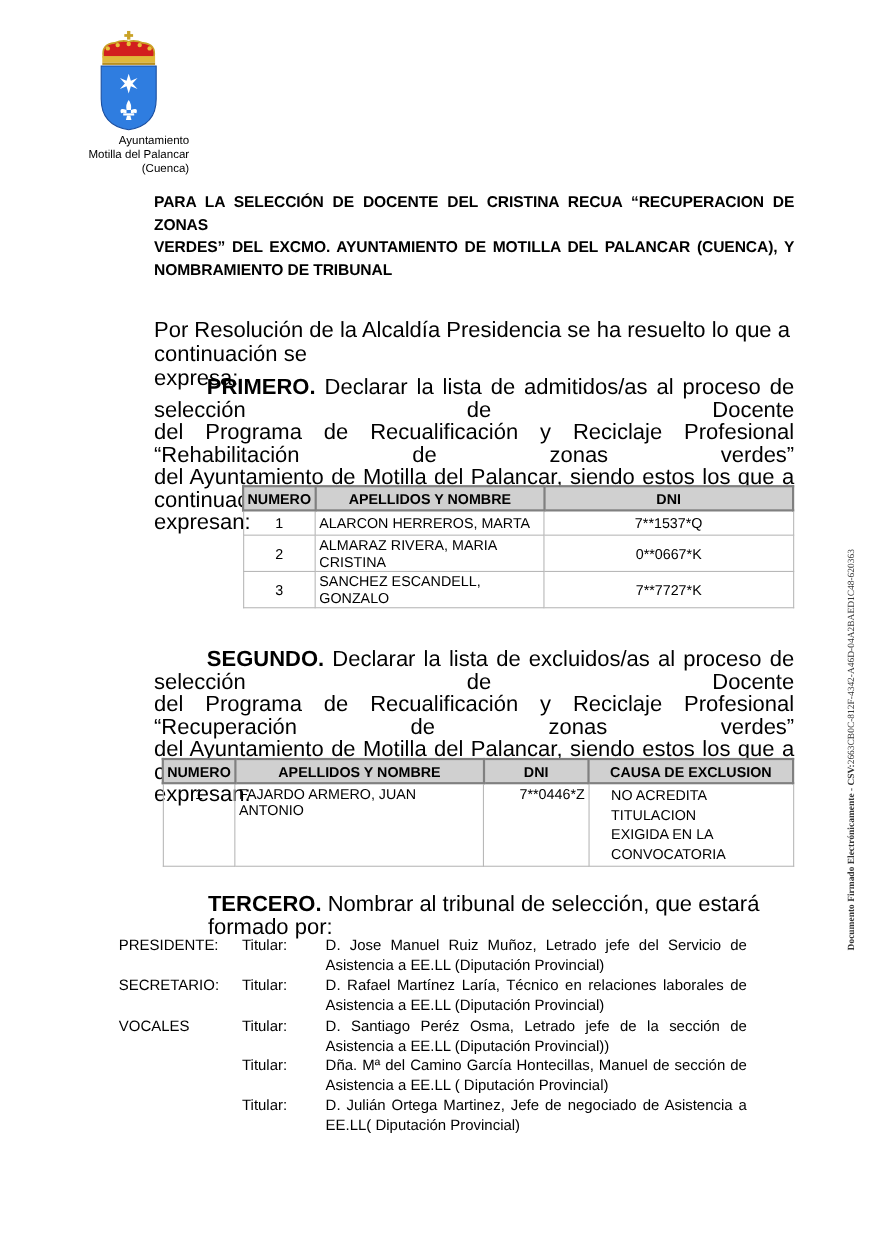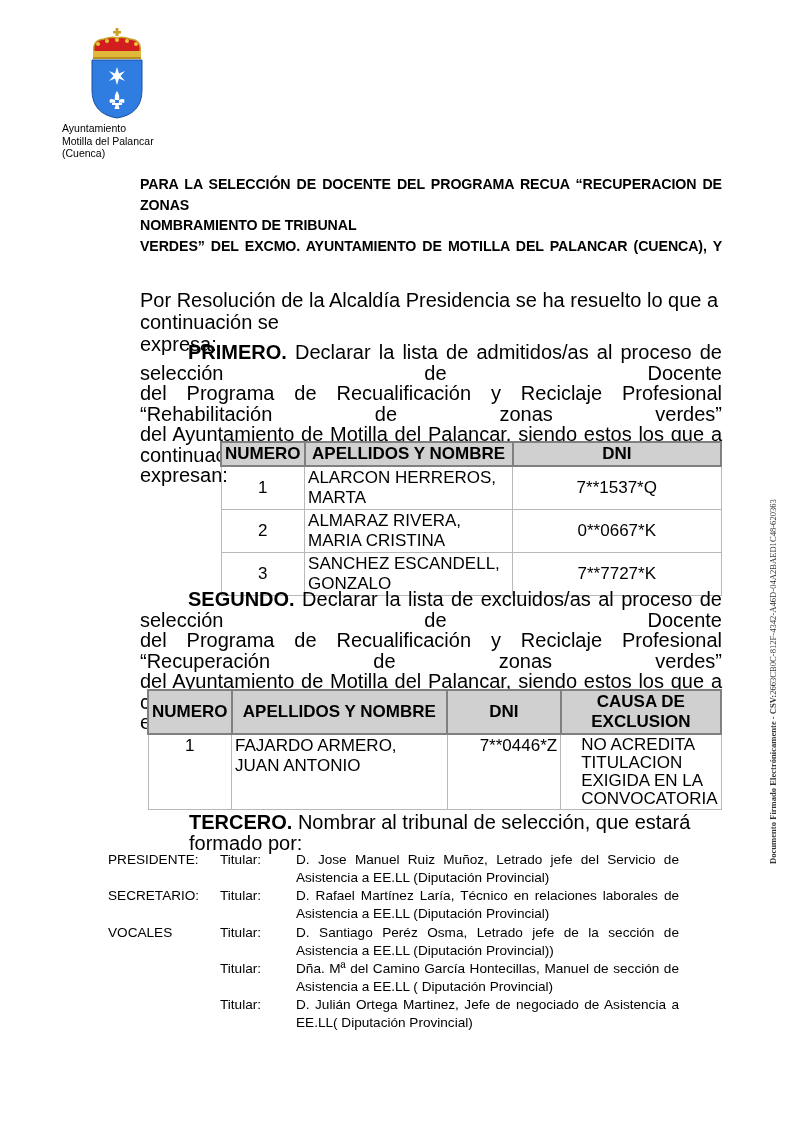--- a/index.html
+++ b/index.html
@@ -1,29 +1,29 @@
 <!DOCTYPE html>
 <html><head>
 <meta charset="utf-8">
 <style>
   html, body { margin: 0; padding: 0; background: #ffffff; }
   body { width: 800px; height: 1132px; position: relative; overflow: hidden;
          font-family: "Liberation Sans", sans-serif; color: #000; }
-  .logo { position: absolute; left: 62px; top: 28px; width: 110px; text-align: left; }
+  .logo { position: absolute; left: 62px; top: 28px; width: 110px; text-align: right; }
   .logo svg { display: block; margin: 0 auto; }
   .logo-text { font-size: 10.5px; line-height: 12.5px; margin-top: 2px; }
   .doc { position: absolute; left: 140px; width: 582px; font-size: 20px; }
   .title { top: 174px; font-weight: bold; font-size: 14.2px; line-height: 20.5px; text-align: justify; text-align-last: left; letter-spacing: -0.1px; }
   .title span.line { display: block; text-align: justify; text-align-last: justify; }
   .title span.line.last { text-align-last: left; }
   .para { line-height: 20.5px; }
   .p-justify span.line { display: block; text-align: justify; text-align-last: justify; }
   .p-justify span.line.last { text-align-last: left; }
   .bold { font-weight: bold; }
-  table { border-collapse: collapse; position: absolute; font-size: 17px; }
+  table { border-collapse: collapse; position: absolute; font-size: 13px; }
   th { background: #d0d0d0; font-weight: bold; border: 2px solid #808080; padding: 1px 3px; height: 18px; }
   td { border: 1px solid #b8b8b8; padding: 1px 3px; height: 19px; }
   td.c { text-align: center; }
   .trib { position: absolute; font-size: 13.6px; line-height: 18px; }
   .trib .role { position: absolute; left: 108px; }
   .trib .tit { position: absolute; left: 220px; }
   .trib .desc { position: absolute; left: 296px; width: 383px; }
   .trib .desc span.line { display: block; text-align: justify; text-align-last: justify; }
   .trib .desc span.line.last { text-align-last: left; }
   .side { position: absolute; left: 768px; top: 864px; transform: rotate(-90deg); transform-origin: 0 0; white-space: nowrap;
@@ -62,23 +62,23 @@
     </g>
   </svg>
   <div class="logo-text">
     <div>Ayuntamiento</div>
     <div>Motilla del Palancar</div>
     <div>(Cuenca)</div>
   </div>
 </div>
 
 <div class="doc title">
-  <span class="line">PARA LA SELECCIÓN DE DOCENTE DEL PROGRAMA RECUA “RECUPERACION DE ZONAS</span>
+  <span class="line">PARA LA SELECCIÓN DE DOCENTE DEL CRISTINA RECUA “RECUPERACION DE ZONAS</span>
+  <span class="line">VERDES”  DEL EXCMO. AYUNTAMIENTO DE MOTILLA DEL PALANCAR (CUENCA), Y</span>
   <span class="line last">NOMBRAMIENTO DE TRIBUNAL</span>
-  <span class="line">VERDES”  DEL EXCMO. AYUNTAMIENTO DE MOTILLA DEL PALANCAR (CUENCA), Y</span>
 </div>
 
 <div class="doc para" style="top:289px; line-height:22px;">
   <div>Por Resolución de la Alcaldía Presidencia se ha resuelto lo que a continuación se</div>
   <div>expresa:</div>
 </div>
 
 <div class="doc para p-justify" style="top:342px;">
   <span class="line"><span style="display:inline-block;width:48px;"></span><span class="bold">PRIMERO.</span><span> Declarar la lista de admitidos/as al proceso de selección de Docente</span></span>
   <span class="line">del Programa de Recualificación y Reciclaje Profesional “Rehabilitación de zonas verdes”</span>

